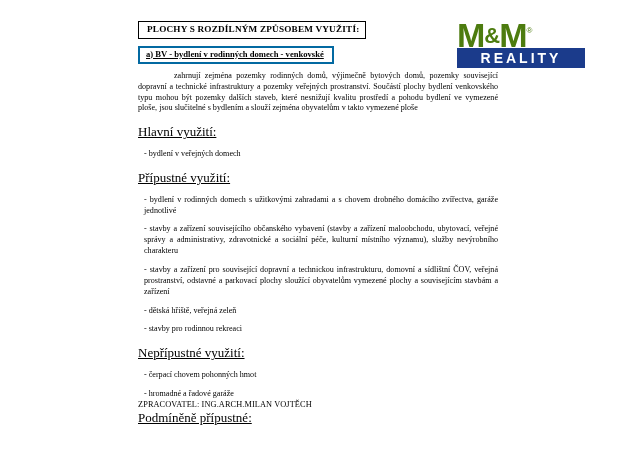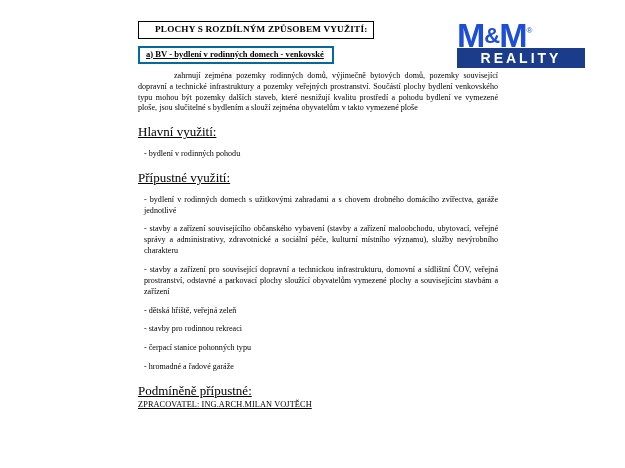--- a/index.html
+++ b/index.html
@@ -26,21 +26,21 @@
   
   #doc {
     position: absolute;
     left: 138px;
     top: 18px;
     width: 360px;
   }
 
   .title-box {
     border: 1px solid #000;
-    padding: 2px 6px 3px 16px;
+    padding: 2px 6px 3px 8px;
     font-weight: bold;
     font-size: 9.2px;
     letter-spacing: 0.2px;
     display: inline-block;
     line-height: 1.15;
   }
 
   .sub-box {
     margin-top: 7px;
     border: 2px solid #0369a1;
@@ -79,40 +79,39 @@
     text-align: justify;
     padding-left: 6px;
   }
 
   .footer {
     position: absolute;
     left: 138px;
     top: 400px;
     font-size: 8.3px;
     letter-spacing: 0.1px;
-    text-decoration: underline;
   }
 
   
   #logo {
     position: absolute;
     left: 457px;
     top: 14px;
     width: 128px;
     height: 54px;
   }
   #logo .mm {
     position: absolute;
     left: 0; top: 0;
     width: 128px;
     height: 33px;
     font-family: "Liberation Sans", sans-serif;
     font-weight: bold;
     font-size: 34px;
-    color: #1d4ed8;
+    color: #4d7c0f;
     line-height: 33px;
     letter-spacing: -1px;
     white-space: nowrap;
   }
   #logo .mm .amp {
     font-size: 22px;
     vertical-align: 4px;
     letter-spacing: -1px;
   }
   #logo .tm {
@@ -153,32 +152,33 @@
     <div class="title-box">PLOCHY S ROZDÍLNÝM ZPŮSOBEM VYUŽITÍ:</div>
 
     <div class="sub-box">
       <span class="u">a) BV - bydlení v rodinných domech - venkovské</span>
     </div>
 
     <div class="para indent-first">zahrnují zejména pozemky rodinných domů, výjimečně bytových domů, pozemky související dopravní a technické infrastruktury a pozemky veřejných prostranství. Součástí plochy bydlení venkovského typu mohou být pozemky dalších staveb, které nesnižují kvalitu prostředí a pohodu bydlení ve vymezené ploše, jsou slučitelné s bydlením a slouží zejména obyvatelům v takto vymezené ploše</div>
 
     
     <div class="section-head">Hlavní využití:</div>
-    <div class="item">- bydlení v rodinných pohodu</div>
+    <div class="item">- bydlení v veřejných domech</div>
 
     
     <div class="section-head">Přípustné využití:</div>
     <div class="item">- bydlení v rodinných domech s užitkovými zahradami a s chovem drobného domácího zvířectva, garáže jednotlivé</div>
     <div class="item">- stavby a zařízení souvisejícího občanského vybavení (stavby a zařízení maloobchodu, ubytovací, veřejné správy a administrativy, zdravotnické a sociální péče, kulturní místního významu), služby nevýrobního charakteru</div>
     <div class="item">- stavby a zařízení pro související dopravní a technickou infrastrukturu, domovní a sídlištní ČOV, veřejná prostranství, odstavné a parkovací plochy sloužící obyvatelům vymezené plochy a souvisejícím stavbám a zařízení</div>
     <div class="item">- dětská hřiště, veřejná zeleň</div>
     <div class="item">- stavby pro rodinnou rekreaci</div>
 
     
-    <div class="item">- čerpací stanice pohonných typu</div>
+    <div class="section-head">Nepřípustné využití:</div>
+    <div class="item">- čerpací chovem pohonných hmot</div>
     <div class="item">- hromadné a řadové garáže</div>
 
     
     <div class="section-head">Podmíněně přípustné:</div>
 
   </div>
 
   <div class="footer">ZPRACOVATEL: ING.ARCH.MILAN VOJTĚCH</div>
 
   <div id="logo">

